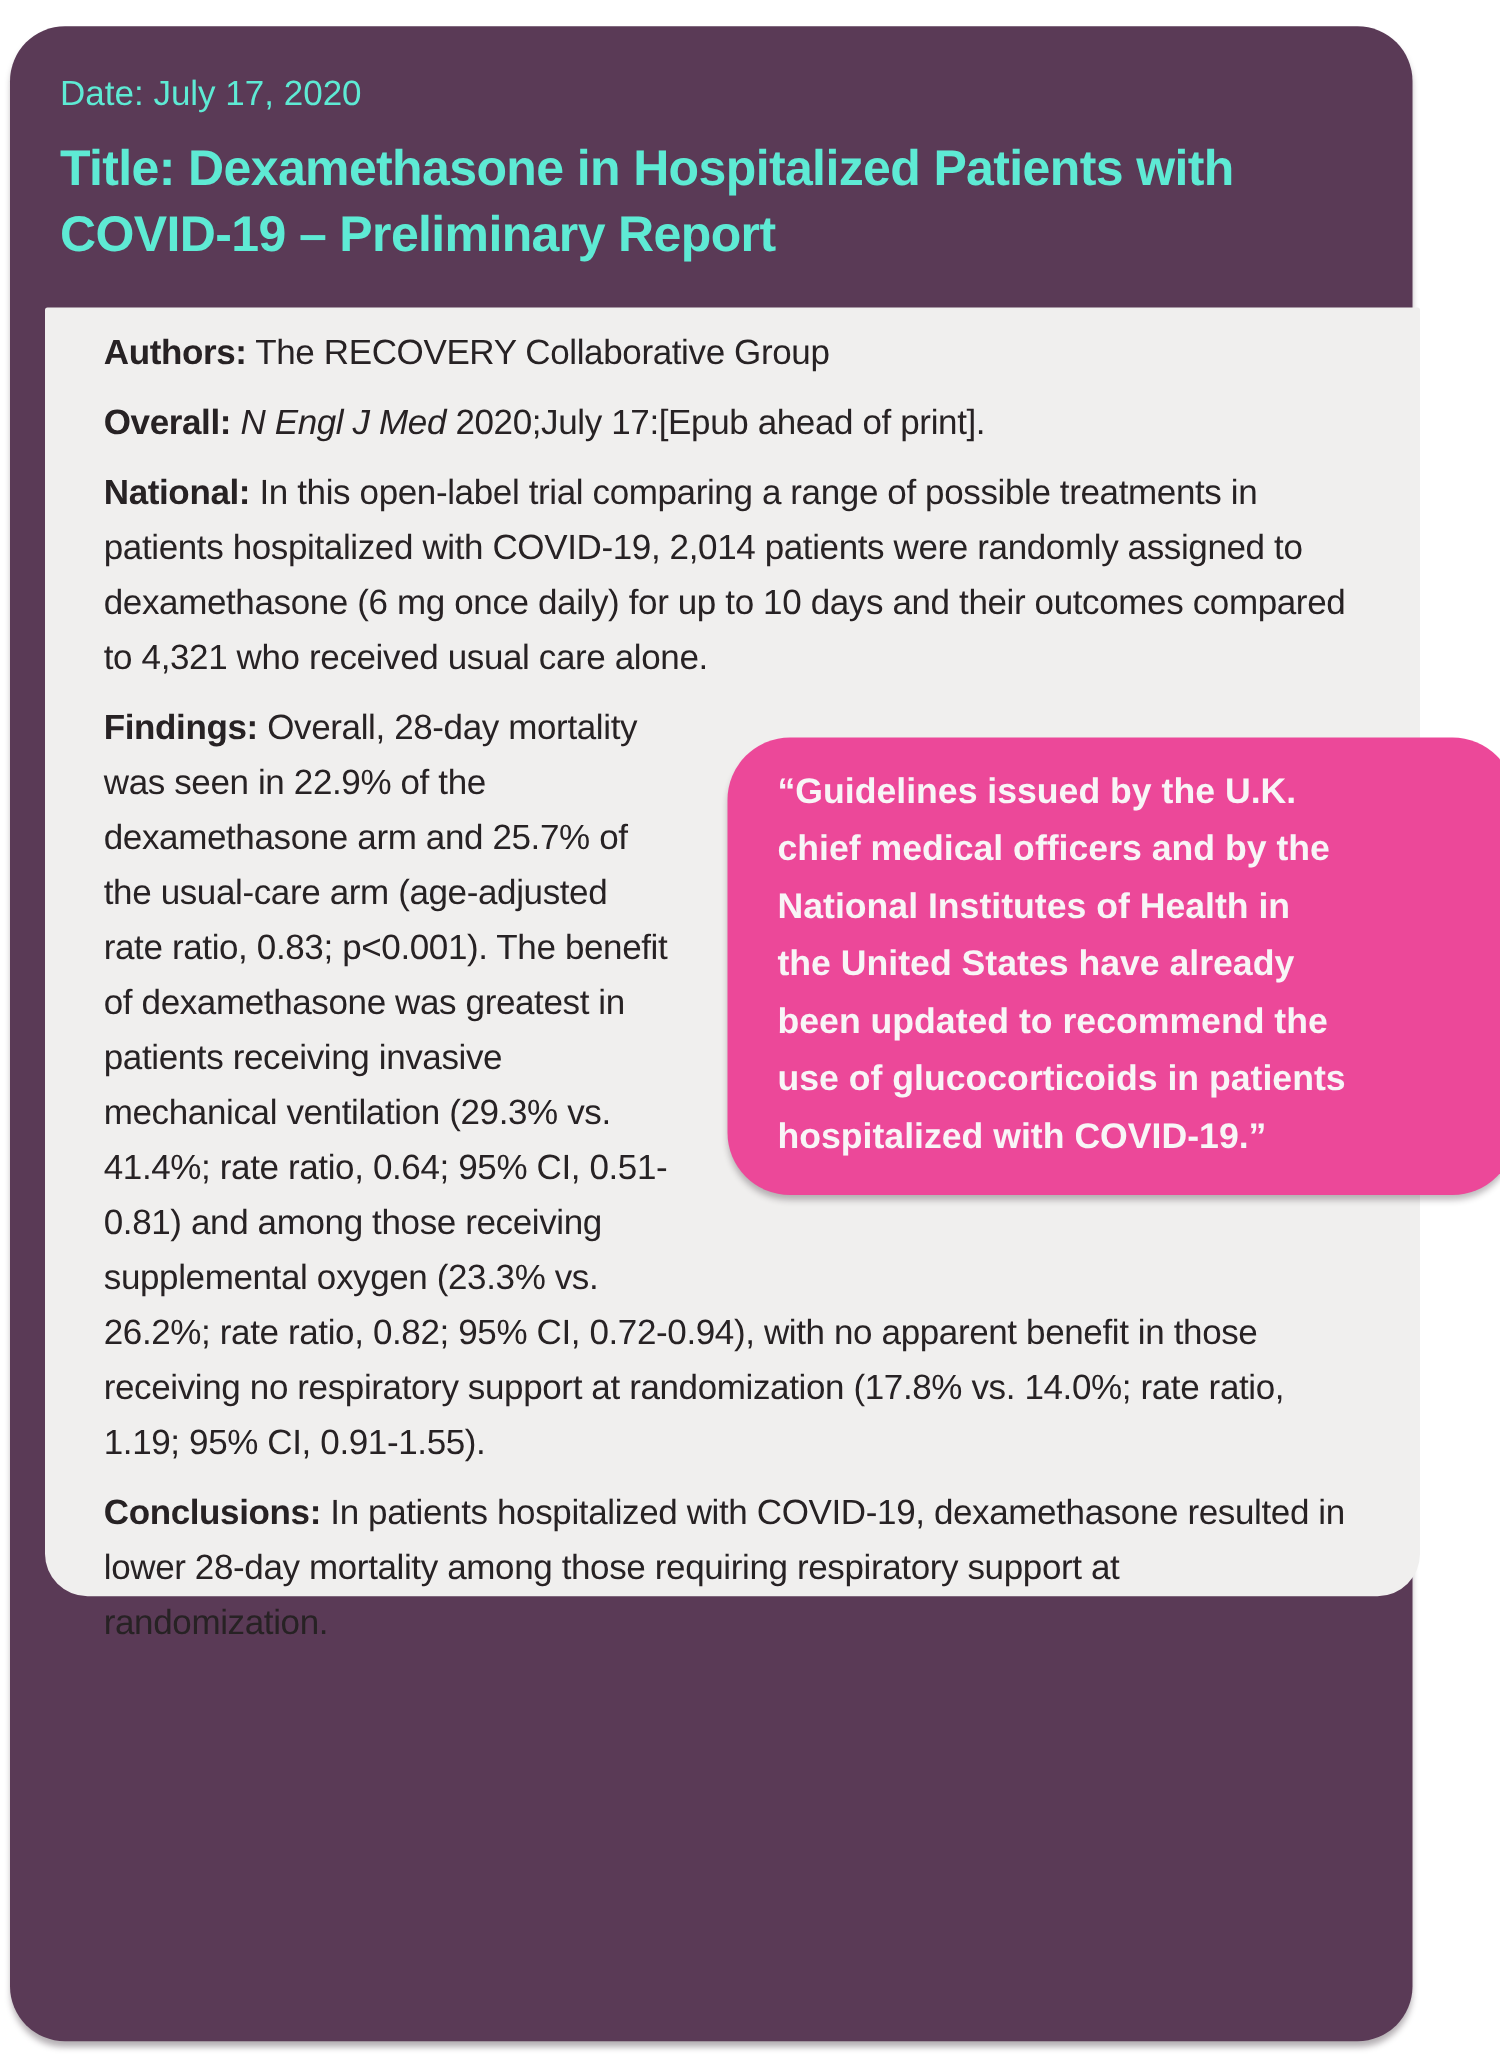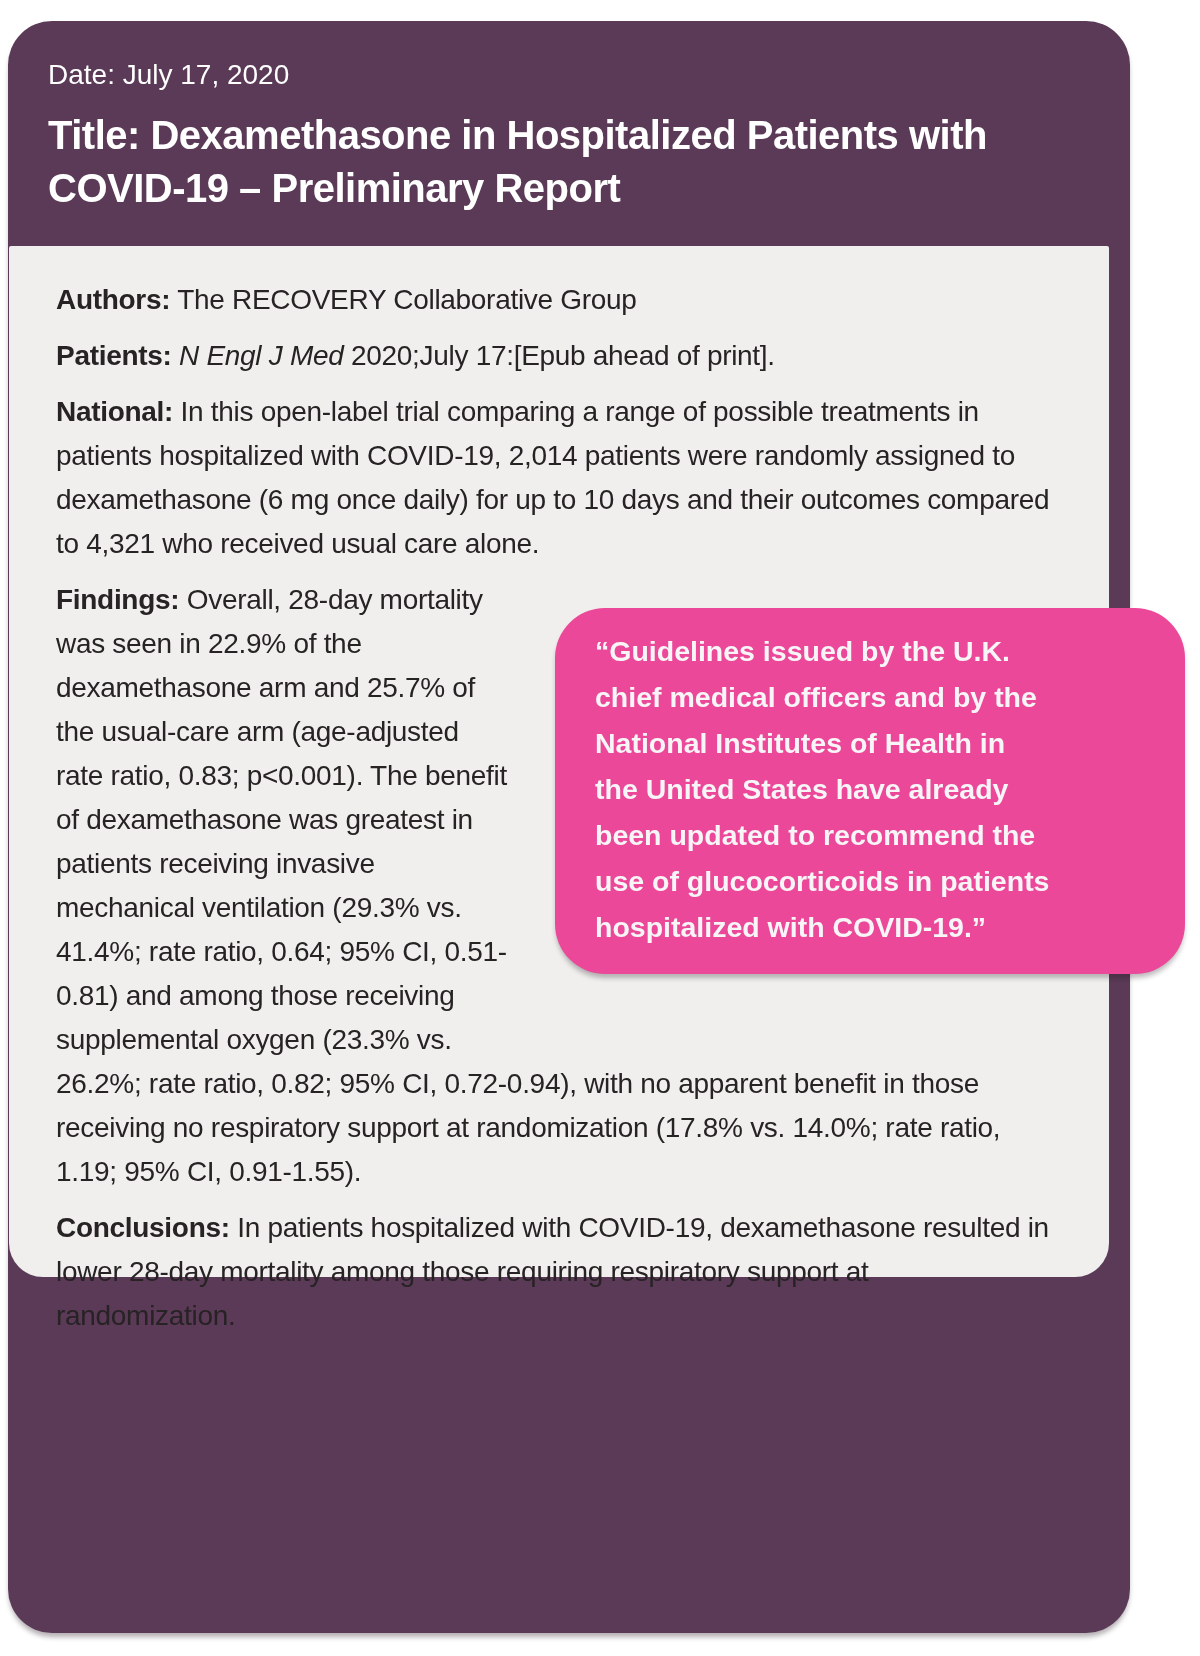--- a/index.html
+++ b/index.html
@@ -14,44 +14,44 @@
   .card {
     position: absolute;
     left: 8px; top: 21px;
     width: 1122px; height: 1612px;
     background: #5a3a56;
     border-radius: 44px;
     box-shadow: 0 5px 5px -1px rgba(40,25,38,.35);
   }
   .card-header {
     padding: 37px 36px 0 40px;
-    color: #ffffff;
+    color: #5eead4;
   }
   .date-line {
     font-size: 28px;
     line-height: 34px;
     margin: 0 0 17px 0;
     font-weight: 400;
   }
   .report-title {
     font-size: 40px;
     line-height: 53px;
     font-weight: 700;
     letter-spacing: -0.5px;
     margin: 0;
     white-space: pre-line;
   }
   .card-body {
     position: absolute;
-    left: 1px; top: 225px;
+    left: 28px; top: 225px;
     width: 1100px; height: 1031px;
     background: #f0efee;
     border-radius: 2px 2px 34px 34px;
     box-sizing: border-box;
-    padding: 32px 54px 0 47px;
+    padding: 14px 54px 0 47px;
     font-size: 28px;
     line-height: 44px;
     letter-spacing: -0.3px;
   }
   .card-body p { margin: 0 0 12px 0; }
   .card-body b { font-weight: 700; }
   .qt-label { margin-bottom: 4px !important; }
   ul.takes {
     list-style: none;
     margin: 0 0 12px 0;
@@ -99,21 +99,21 @@
   <div class="card-header">
     <p class="date-line">Date: July 17, 2020</p>
     <h1 class="report-title">Title: Dexamethasone in Hospitalized Patients with
 COVID-19 – Preliminary Report</h1>
   </div>
 
   <div class="card-body">
 
     <p><b>Authors:</b><span> The RECOVERY Collaborative Group</span></p>
 
-    <p><b>Patients:</b><i> N Engl J Med</i><span> 2020;July 17:[Epub ahead of print].</span></p>
+    <p><b>Overall:</b><i> N Engl J Med</i><span> 2020;July 17:[Epub ahead of print].</span></p>
 
     <p><b>National:</b><span> In this open-label trial comparing a range of possible treatments in patients hospitalized with COVID-19, 2,014 patients were randomly assigned to dexamethasone (6 mg once daily) for up to 10 days and their outcomes compared to 4,321 who received usual care alone.</span></p>
 
 
     <ul class="takes">
     </ul>
 
     <p class="findings"><span class="quote-float">
           <span class="quote-box"><span>“Guidelines issued by the U.K.
 chief medical officers and by the

